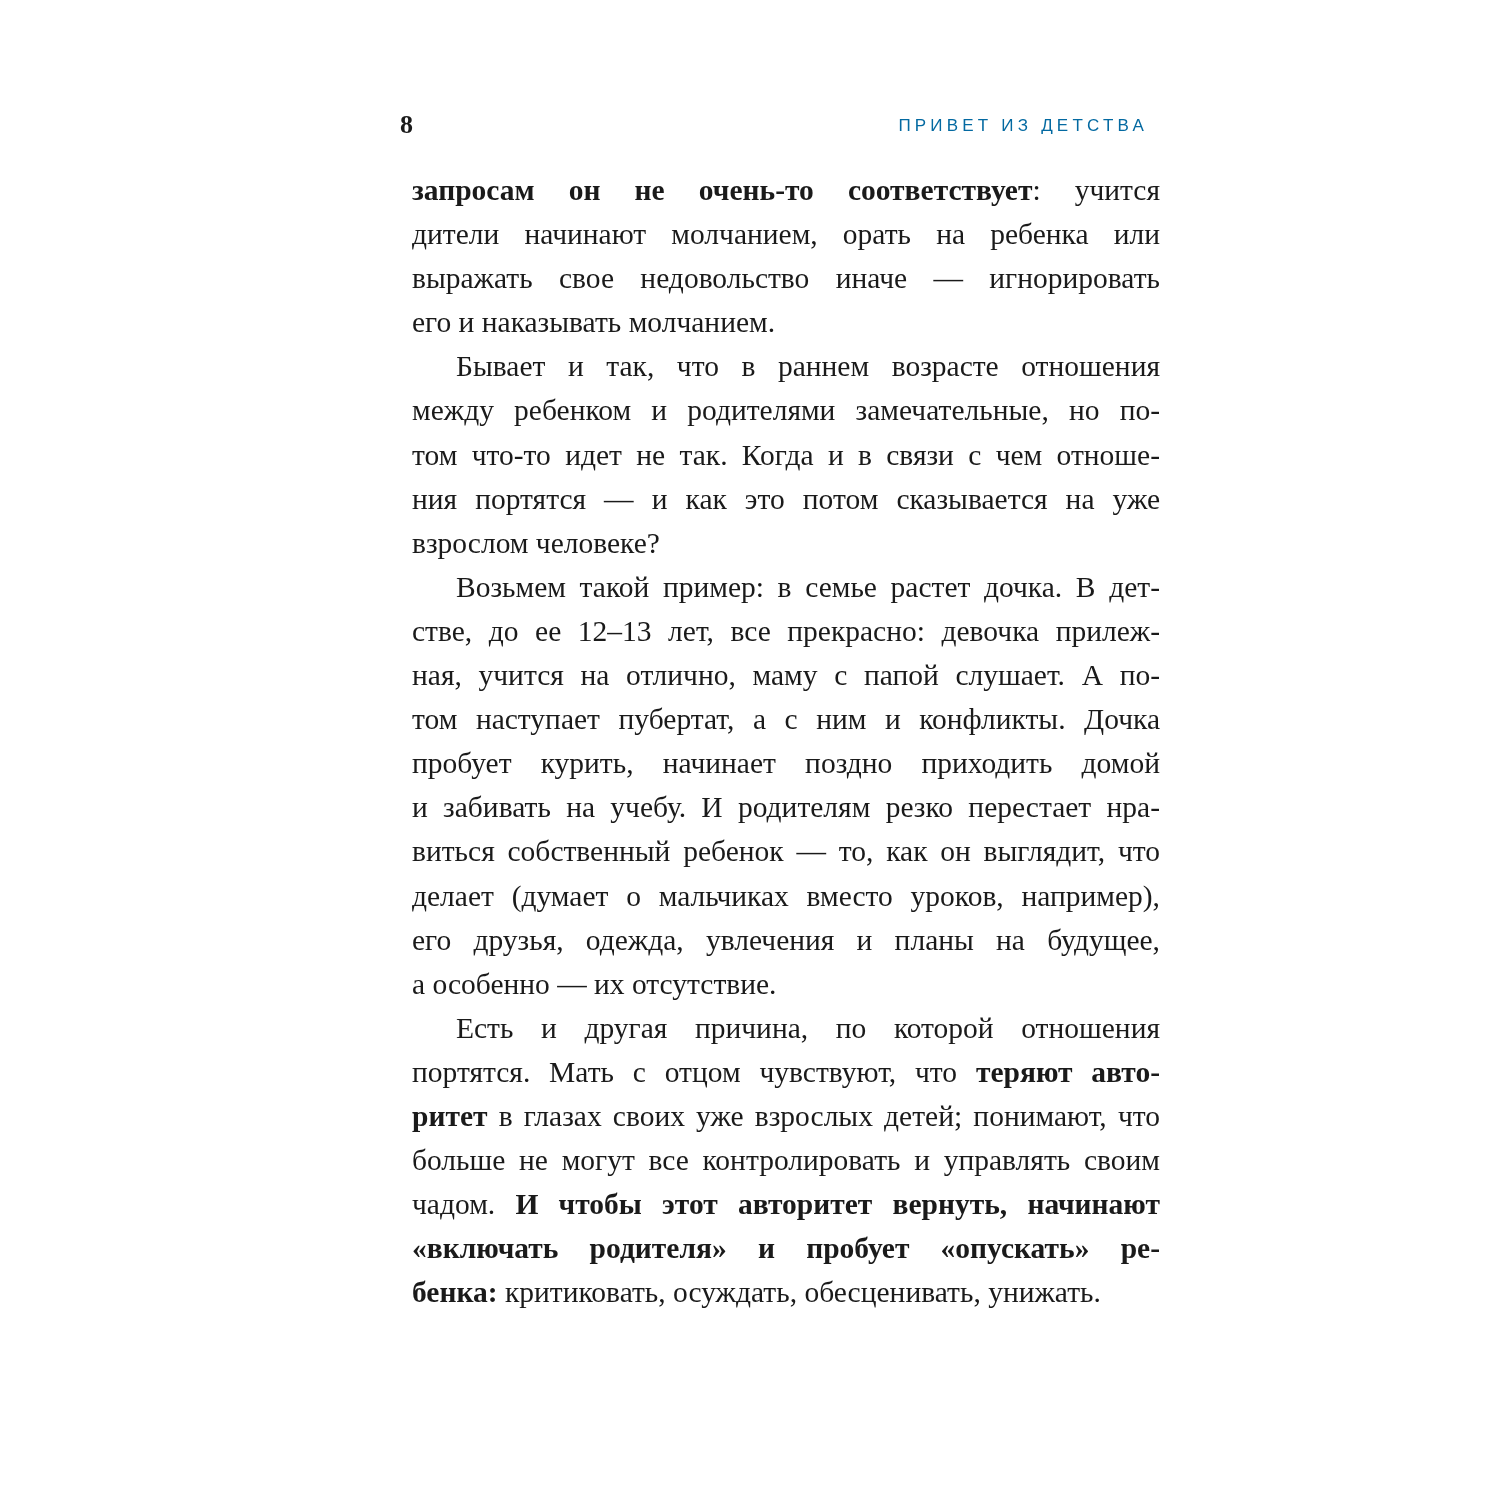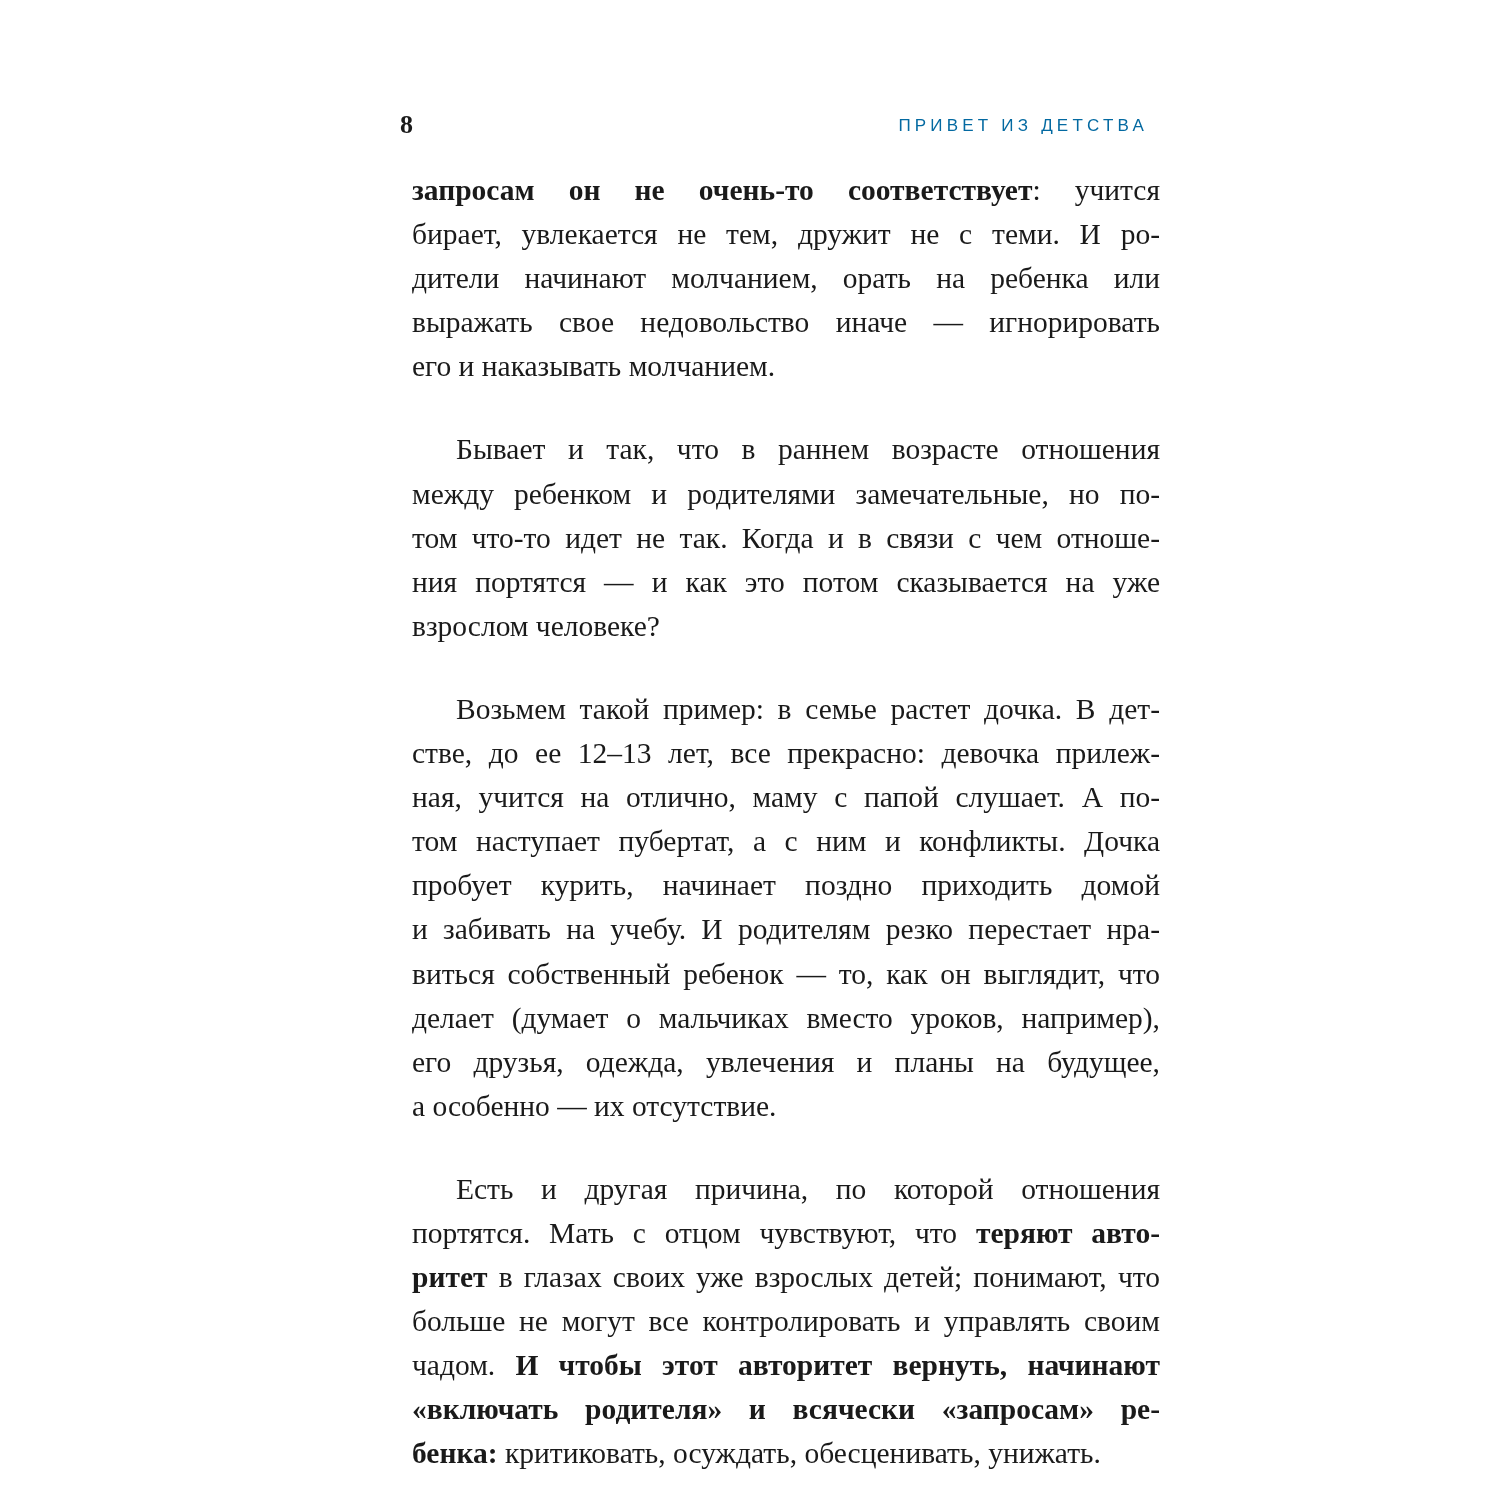--- a/index.html
+++ b/index.html
@@ -23,35 +23,34 @@
   }
   .body-text {
     position: absolute; left: 12px; top: 168px; width: 748px;
     font-family: "Liberation Serif", serif; font-size: 29.5px; line-height: 44.1px;
   }
   .line {
     display: block; width: 748px; height: 44.1px; white-space: nowrap;
     text-align: justify; text-align-last: justify; overflow: visible;
   }
   .line.last { text-align-last: left; }
-  .line.indent { text-indent: 44px; margin-top: 39px; }
+  .line.indent { text-indent: 44px; }
   b { font-weight: bold; }
 </style>
 </head>
 <body>
 
 <div class="page">
   <div class="running-head">
     <span class="page-number">8</span>
     <span class="running-title">ПРИВЕТ ИЗ ДЕТСТВА</span>
   </div>
   <div class="body-text" id="body-text">
       <div>
         <span class="line"><b>запросам он не очень-то соответствует</b><span>: учится</span></span>
-        <span class="line"><span>бирает, увлекается не тем, дружит не с теми. И ро-</span></span>
         <span class="line"><span>дители начинают молчанием, орать на ребенка или</span></span>
         <span class="line"><span>выражать свое недовольство иначе — игнорировать</span></span>
         <span class="line last"><span>его и наказывать молчанием.</span></span>
       </div>
       <div>
         <span class="line indent"><span>Бывает и так, что в раннем возрасте отношения</span></span>
         <span class="line"><span>между ребенком и родителями замечательные, но по-</span></span>
         <span class="line"><span>том что-то идет не так. Когда и в связи с чем отноше-</span></span>
         <span class="line"><span>ния портятся — и как это потом сказывается на уже</span></span>
         <span class="line last"><span>взрослом человеке?</span></span>
@@ -67,17 +66,17 @@
         <span class="line"><span>делает (думает о мальчиках вместо уроков, например),</span></span>
         <span class="line"><span>его друзья, одежда, увлечения и планы на будущее,</span></span>
         <span class="line last"><span>а особенно — их отсутствие.</span></span>
       </div>
       <div>
         <span class="line indent"><span>Есть и другая причина, по которой отношения</span></span>
         <span class="line"><span>портятся. Мать с отцом чувствуют, что </span><b>теряют авто-</b></span>
         <span class="line"><b>ритет</b><span> в глазах своих уже взрослых детей; понимают, что</span></span>
         <span class="line"><span>больше не могут все контролировать и управлять своим</span></span>
         <span class="line"><span>чадом. </span><b>И чтобы этот авторитет вернуть, начинают</b></span>
-        <span class="line"><b>«включать родителя» и всячески «запросам» ре-</b></span>
+        <span class="line"><b>«включать родителя» и пробует «опускать» ре-</b></span>
         <span class="line last"><b>бенка:</b><span> критиковать, осуждать, обесценивать, унижать.</span></span>
       </div>
     </div>
 </div>
 
 </body></html>

